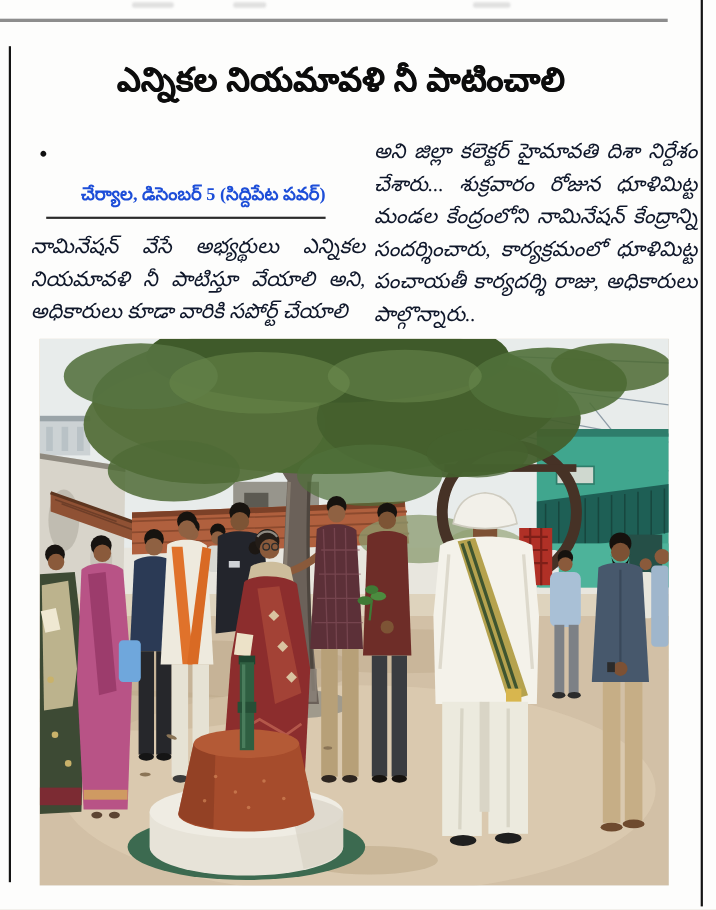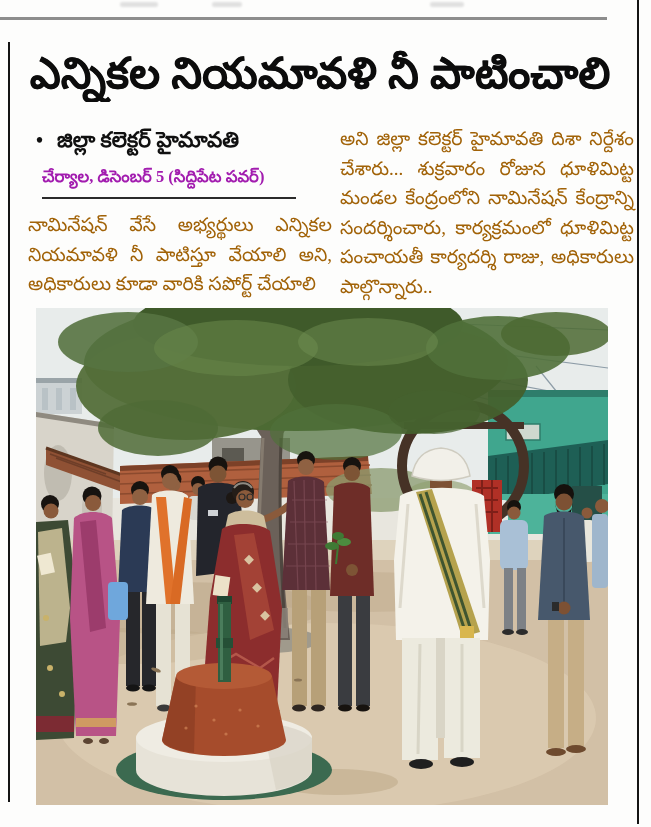--- a/index.html
+++ b/index.html
@@ -7,41 +7,42 @@
     width:651px;height:827px;position:relative;
     background:#fdfdfc;overflow:hidden;
     font-family:"Liberation Serif","DejaVu Serif",serif;
     color:#151515;
   }
   .masthead-remnant{position:absolute;top:2px;height:5px;background:#c9c9c9;opacity:.55;border-radius:2px;filter:blur(1px);}
   .top-rule{position:absolute;left:0;top:17px;width:607px;height:3px;background:#8d8d8d;}
   .rule-right{position:absolute;left:637px;top:0;width:2px;height:824px;background:#141414;}
   .rule-left{position:absolute;left:8px;top:42px;width:2px;height:760px;background:#141414;}
   .headline{
-    position:absolute;left:22px;top:46px;width:596px;margin:0;
-    font-size:43px;line-height:56px;font-weight:700;color:#0c0c0c;
+    position:absolute;left:12px;top:46px;width:596px;margin:0;
+    font-size:30px;line-height:56px;font-weight:700;color:#0c0c0c;
     text-align:center;letter-spacing:.5px;
     text-shadow:.6px 0 0 currentColor;
     white-space:nowrap;overflow:hidden;
   }
   .byline-row{
     position:absolute;left:36px;top:127px;width:296px;
     display:flex;align-items:flex-start;gap:14px;
     font-weight:700;font-size:21.5px;line-height:26px;color:#101010;
   }
   .byline-bullet{font-size:20px;line-height:26px;}
   .dateline{
     position:absolute;left:42px;top:166px;width:254px;
-    text-align:left;font-weight:700;font-size:16.5px;line-height:22px;color:#a21caf;
+    text-align:right;font-weight:700;font-size:16.5px;line-height:22px;color:#1d4ed8;
     padding-bottom:9px;border-bottom:2px solid #2b2b2b;
   }
   .body-col{
     position:absolute;margin:0;
-    font-size:19px;line-height:29.5px;color:#a16207;
+    font-size:19px;line-height:29.5px;color:#0f172a;
     text-align:justify;
+    font-style:italic;
   }
   .body-col.left{left:28px;top:210px;width:304px;}
   .body-col.right{left:340px;top:124px;width:294px;}
   figure.news-photo{
     position:absolute;left:36px;top:308px;width:572px;height:497px;
     margin:0;overflow:hidden;background:#d9d2c2;
   }
   figure.news-photo svg{display:block;}
 </style>
 </head>
@@ -52,21 +53,20 @@
 <div class="masthead-remnant" style="left:430px;width:34px;"></div>
 
 <div class="top-rule"></div>
 <div class="rule-right"></div>
 <div class="rule-left"></div>
 
 <h1 class="headline">ఎన్నికల నియమావళి నీ పాటించాలి</h1>
 
 <div class="byline-row">
   <span class="byline-bullet">•</span>
-  <span>జిల్లా కలెక్టర్ హైమావతి</span>
 </div>
 
 <div class="dateline">చేర్యాల, డిసెంబర్ 5 (సిద్దిపేట పవర్)</div>
 
 <p class="body-col left">నామినేషన్ వేసే అభ్యర్థులు ఎన్నికల నియమావళి నీ పాటిస్తూ వేయాలి అని, అధికారులు కూడా వారికి సపోర్ట్ చేయాలి</p>
 <p class="body-col right">అని జిల్లా కలెక్టర్ హైమావతి దిశా నిర్దేశం చేశారు... శుక్రవారం రోజున ధూళిమిట్ట మండల కేంద్రంలోని నామినేషన్ కేంద్రాన్ని సందర్శించారు, కార్యక్రమంలో ధూళిమిట్ట పంచాయతీ కార్యదర్శి రాజు, అధికారులు పాల్గొన్నారు..</p>
 
 <figure class="news-photo" aria-label="Officials and villagers, including the district collector in a maroon sari and a uniformed attendant in white cap and sash, gathered around a flag-post pedestal under a large tree at the mandal nomination centre">
   <svg width="572" height="497" viewBox="0 0 572 497" xmlns="http://www.w3.org/2000/svg">
 

